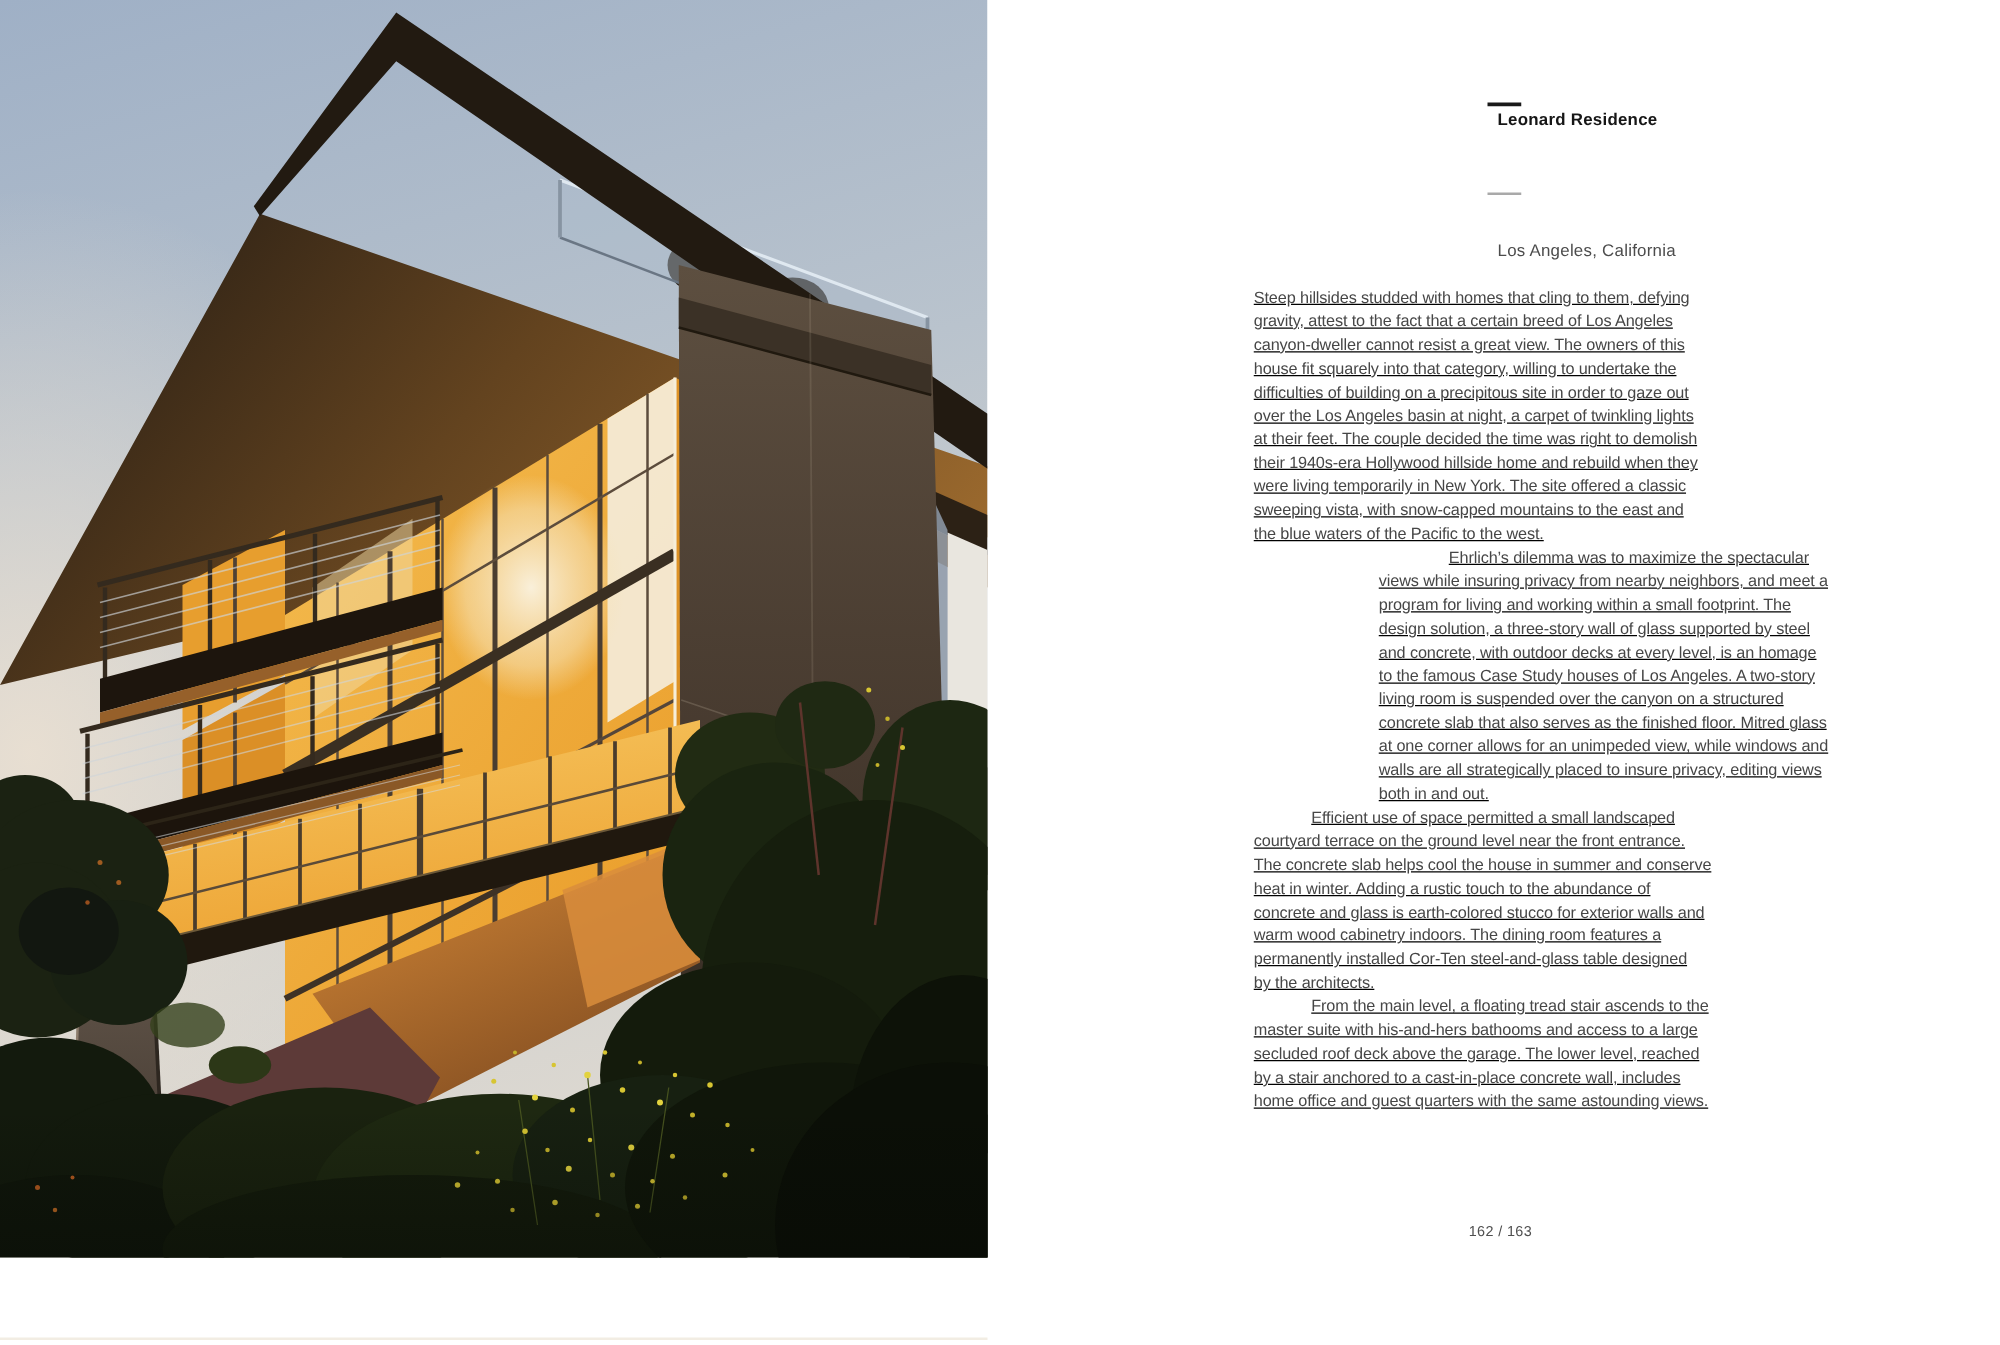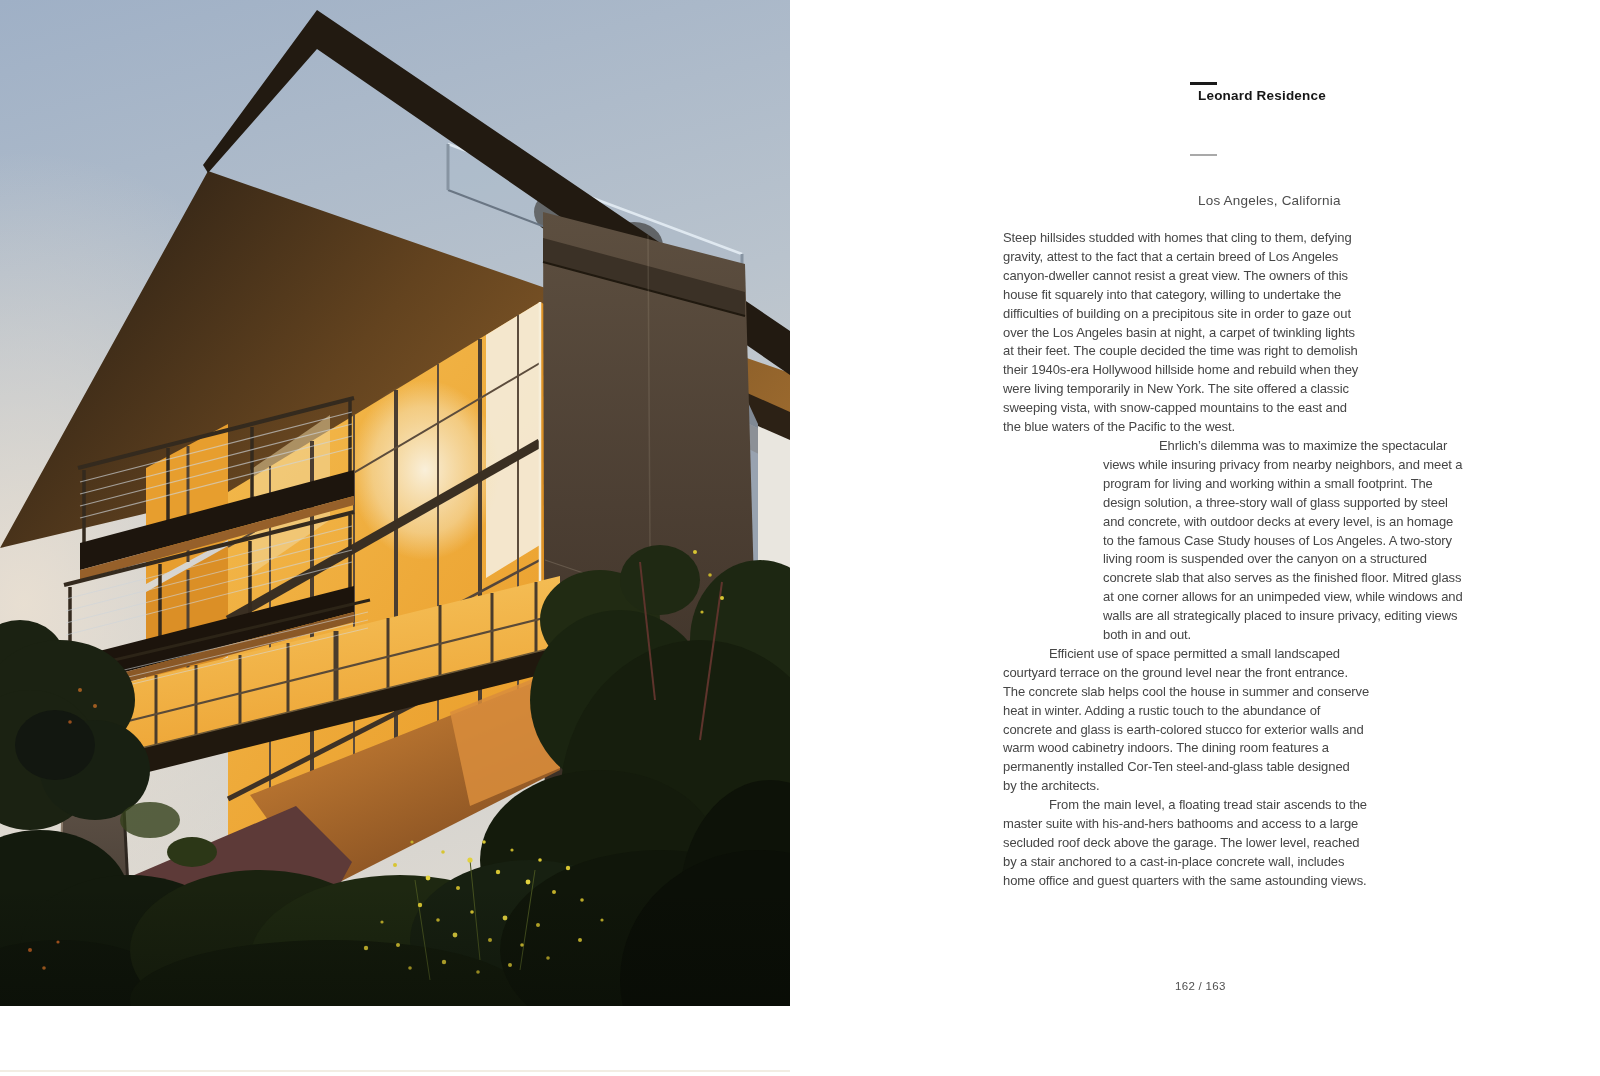--- a/index.html
+++ b/index.html
@@ -8,21 +8,21 @@
   .photo-wrap{position:absolute;left:0;top:0;width:790px;height:1006px;}
   .photo-wrap svg{display:block;}
   .scan-line{position:absolute;left:0;top:1070px;width:790px;height:2px;background:#f2ede3;}
 
   .title-rule{position:absolute;left:1190px;top:82px;width:27px;height:3px;background:#1a1a1a;}
   .page-title{position:absolute;left:1198px;top:88px;font-size:13.5px;font-weight:700;
               color:#161616;letter-spacing:.2px;}
   .loc-rule{position:absolute;left:1190px;top:154px;width:27px;height:1.5px;background:#a9a9a9;}
   .page-location{position:absolute;left:1198px;top:160px;font-size:13.5px;color:#4c4c4c;letter-spacing:.2px;margin-top:33px;}
 
-  .article{position:absolute;left:1003px;top:229px;width:560px;}
+  .article{position:absolute;left:1003px;top:229px;width:560px;text-decoration:underline;}
   .para{font-size:13px;line-height:18.9px;color:#464646;letter-spacing:-0.1px;
         white-space:pre-line;margin:0;}
   .para.p1{width:392px;}
   .para.p2{width:378px;margin-left:100px;text-indent:56px;}
   .para.p3{width:402px;text-indent:46px;}
   .para.p4{width:402px;text-indent:46px;}
 
   .page-number{position:absolute;left:1175px;top:980px;font-size:11.5px;color:#4f4f4f;letter-spacing:.3px;}
 </style>
 </head>

